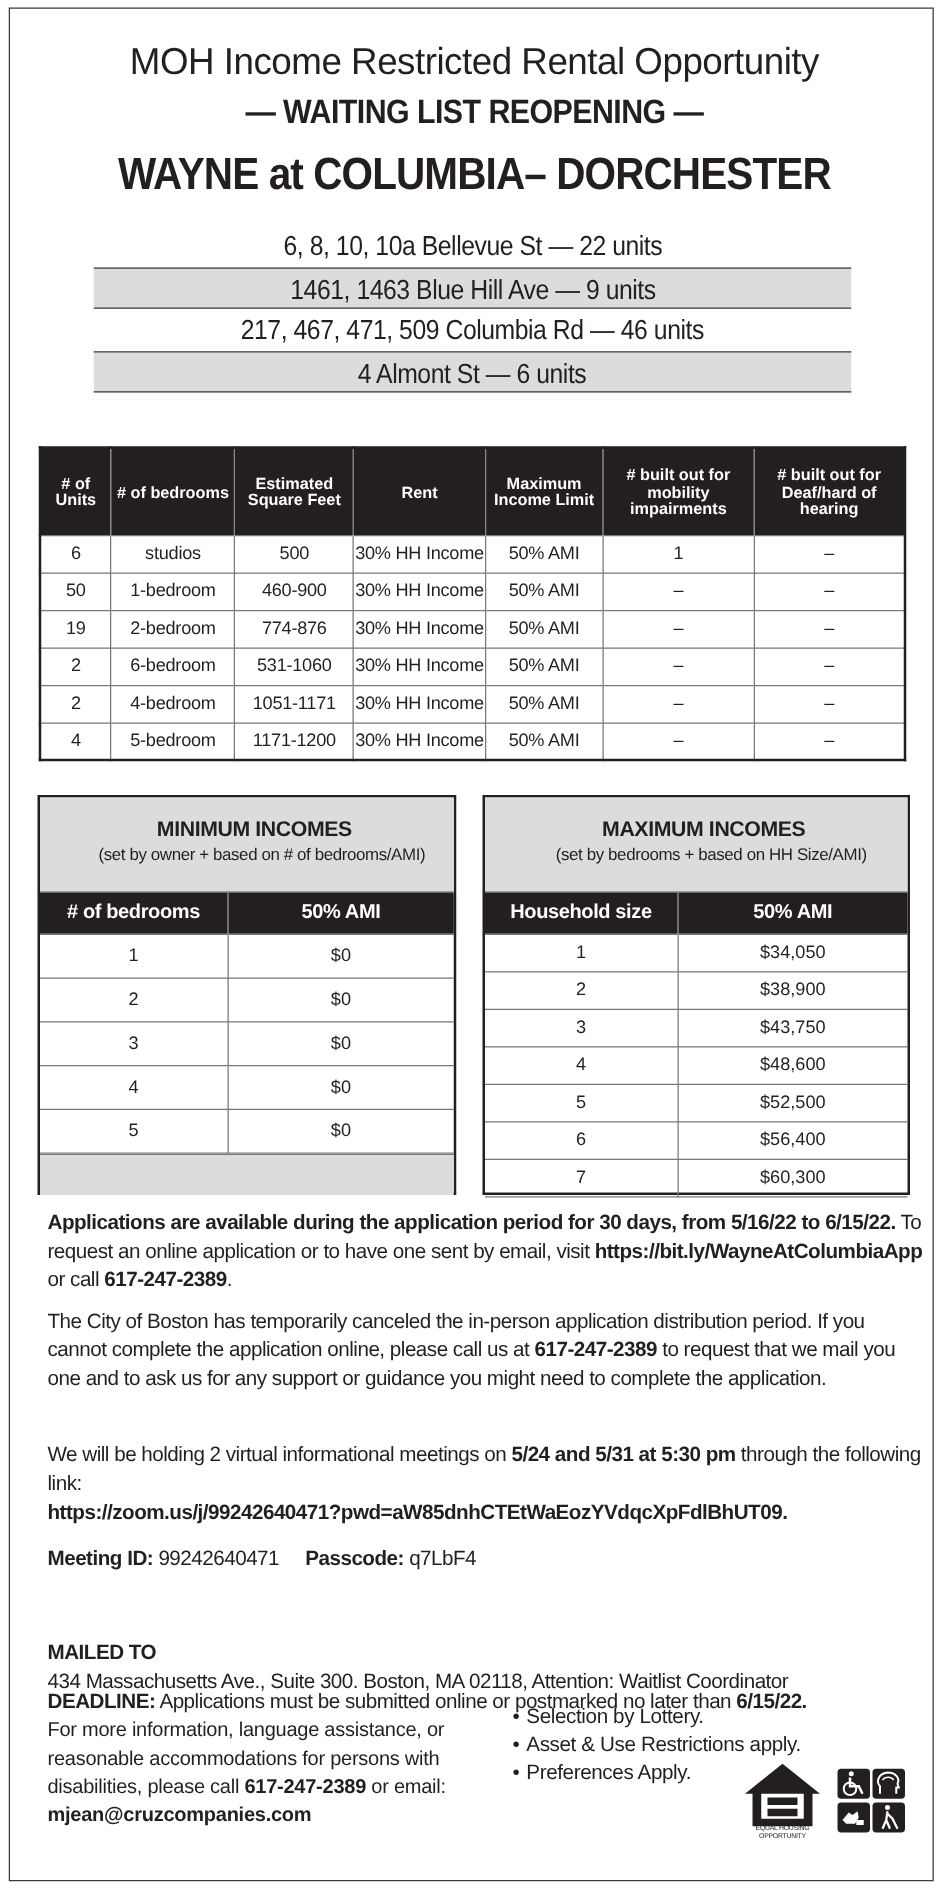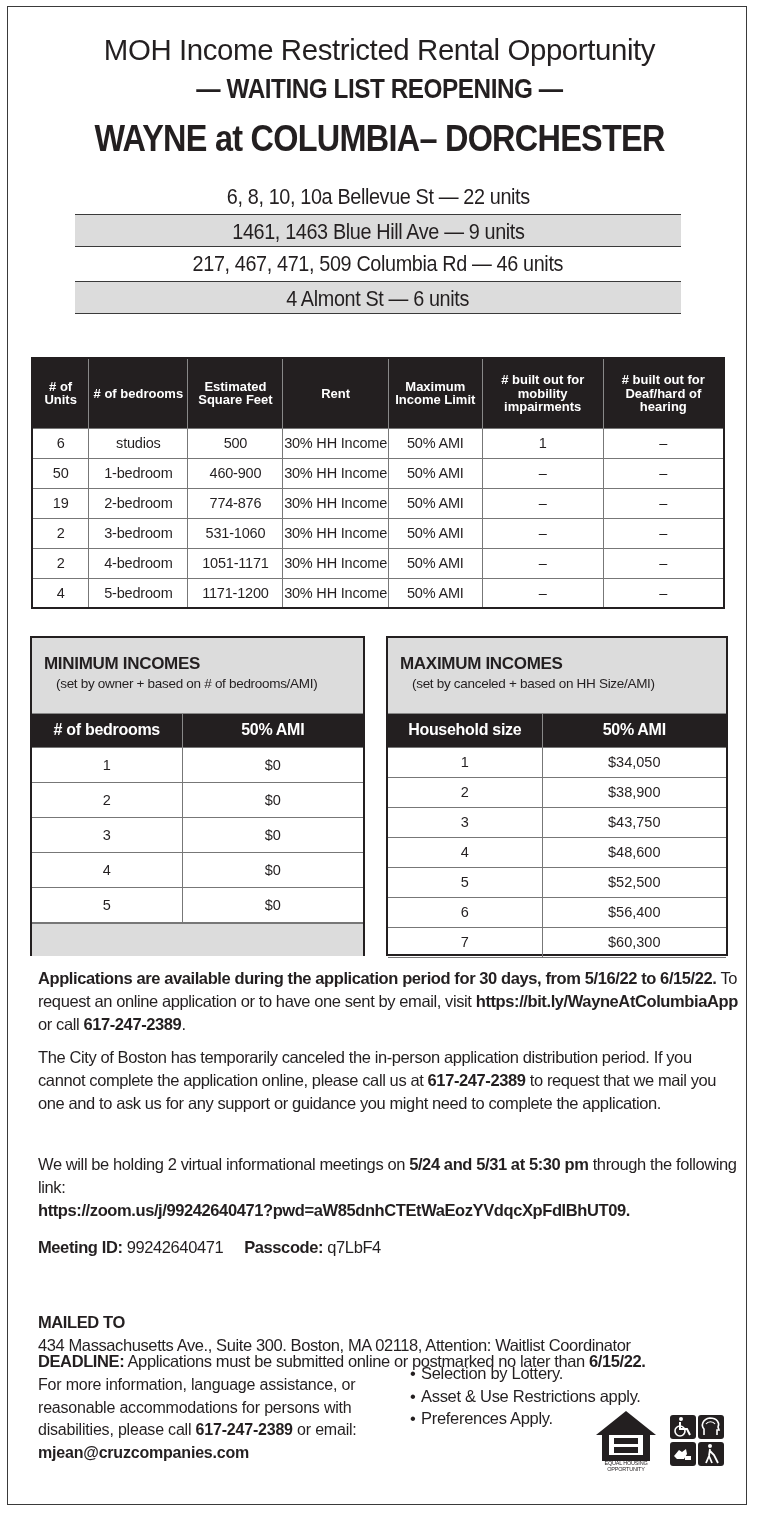--- a/index.html
+++ b/index.html
@@ -19,21 +19,21 @@
   table { border-collapse: collapse; position: absolute; }
   .units { left: 31px; top: 357px; width: 694px; }
   .units th { background: #231f20; color: #fff; font-size: 13px; font-weight: bold; line-height: 13.5px; padding: 4px 4px; height: 70px; border-right: 1.5px solid #888; }
   .units th:last-child { border-right: none; }
   .units td { height: 30px; text-align: center; font-size: 14.5px; border: 1.5px solid #777; letter-spacing: -0.2px; }
   .units { border: 2px solid #231f20; }
 
   .inc { position: absolute; top: 636px; border: 2px solid #231f20; }
   .inc.min { left: 30px; width: 335px; height: 320px; }
   .inc.max { left: 386px; width: 342px; height: 320px; }
-  .inc-head { background: #dcdcdc; height: 76px; padding-top: 16px; border-bottom: 1px solid #888; padding-left: 12px; }
+  .inc-head { background: #dcdcdc; height: 76px; text-align: center; padding-top: 16px; border-bottom: 1px solid #888; padding-left: 12px; }
   .inc-title { font-size: 17px; font-weight: bold; letter-spacing: -0.3px; }
   .inc-sub { font-size: 13.5px; margin-top: 2px; letter-spacing: -0.3px; margin-left: 12px; }
   .inc table { position: static; width: 100%; border-collapse: collapse; }
   .inc th { background: #231f20; color: #fff; font-size: 16px; font-weight: bold; height: 33px; border-right: 1.5px solid #888; letter-spacing: -0.3px; }
   .inc th:last-child { border-right: none; }
   .inc.min td { height: 35px; }
   .inc.max td { height: 30px; }
   .inc td { text-align: center; font-size: 14.5px; border: 1.5px solid #777; }
   .inc td:first-child { border-left: none; }
   .inc td:last-child { border-right: none; }
@@ -112,21 +112,21 @@
         <td>19</td>
         <td>2-bedroom</td>
         <td>774-876</td>
         <td>30% HH Income</td>
         <td>50% AMI</td>
         <td>–</td>
         <td>–</td>
       </tr>
       <tr>
         <td>2</td>
-        <td>3-bedroom</td>
+        <td>6-bedroom</td>
         <td>531-1060</td>
         <td>30% HH Income</td>
         <td>50% AMI</td>
         <td>–</td>
         <td>–</td>
       </tr>
       <tr>
         <td>2</td>
         <td>4-bedroom</td>
         <td>1051-1171</td>
@@ -181,21 +181,21 @@
           <td>$0</td>
         </tr>
       </tbody>
   </table>
   <div class="min-filler"></div>
 </div>
 
 <div class="inc max">
   <div class="inc-head">
     <div class="inc-title">MAXIMUM INCOMES</div>
-    <div class="inc-sub">(set by canceled + based on HH Size/AMI)</div>
+    <div class="inc-sub">(set by bedrooms + based on HH Size/AMI)</div>
   </div>
   <table>
     <thead>
         <tr>
       <th class="col1">Household size</th>
       <th>50% AMI</th>
     </tr>
       </thead>
     <tbody id="max-body">
         <tr>

